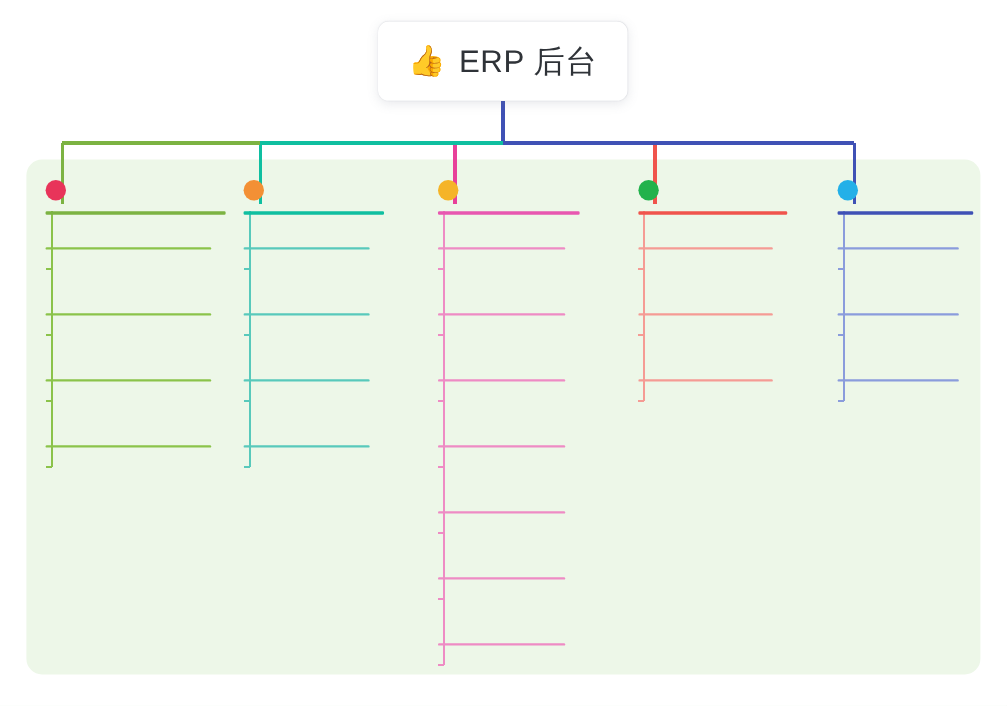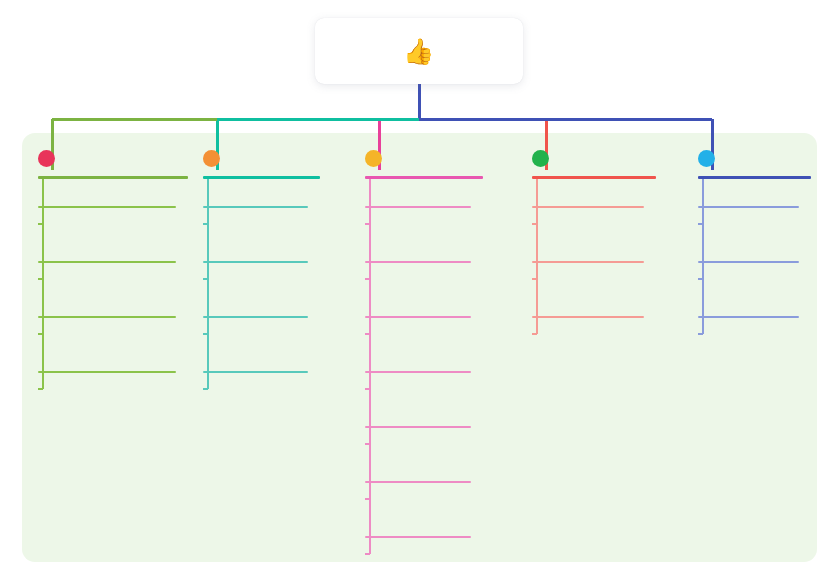--- a/index.html
+++ b/index.html
@@ -159,20 +159,21 @@
       <line x1="703" y1="279" x2="698" y2="279" stroke="#8a9cdc" stroke-width="1.6" shape-rendering="crispEdges"></line>
       <line x1="703" y1="334" x2="698" y2="334" stroke="#8a9cdc" stroke-width="1.6" shape-rendering="crispEdges"></line>
       <line x1="712" y1="119" x2="712" y2="170" stroke="#3f51b5" stroke-width="3" shape-rendering="crispEdges"></line>
       <line x1="52" y1="119" x2="217" y2="119" stroke="#7cb342" stroke-width="3" shape-rendering="crispEdges"></line>
       <line x1="217" y1="119" x2="419" y2="119" stroke="#0fbfa0" stroke-width="3" shape-rendering="crispEdges"></line>
       <line x1="419" y1="119" x2="712" y2="119" stroke="#3f51b5" stroke-width="3" shape-rendering="crispEdges"></line>
     </svg>
 
   <div id="root-card">
     <span id="root-emoji">👍</span>
+    <span id="root-title">ERP 后台</span>
   </div>
 
   <div id="columns">
       <div class="column" style="left: 38px; width: 150px;">
         <div class="col-head">
           <span class="badge" style="background: rgb(232, 52, 90);"></span>
           <span class="col-title"></span>
         </div>
         <div class="col-rule" style="background: rgb(124, 179, 66); width: 150px;"></div>
         <div class="leaf" style="left: 0px; top: 56px; width: 138px;">

